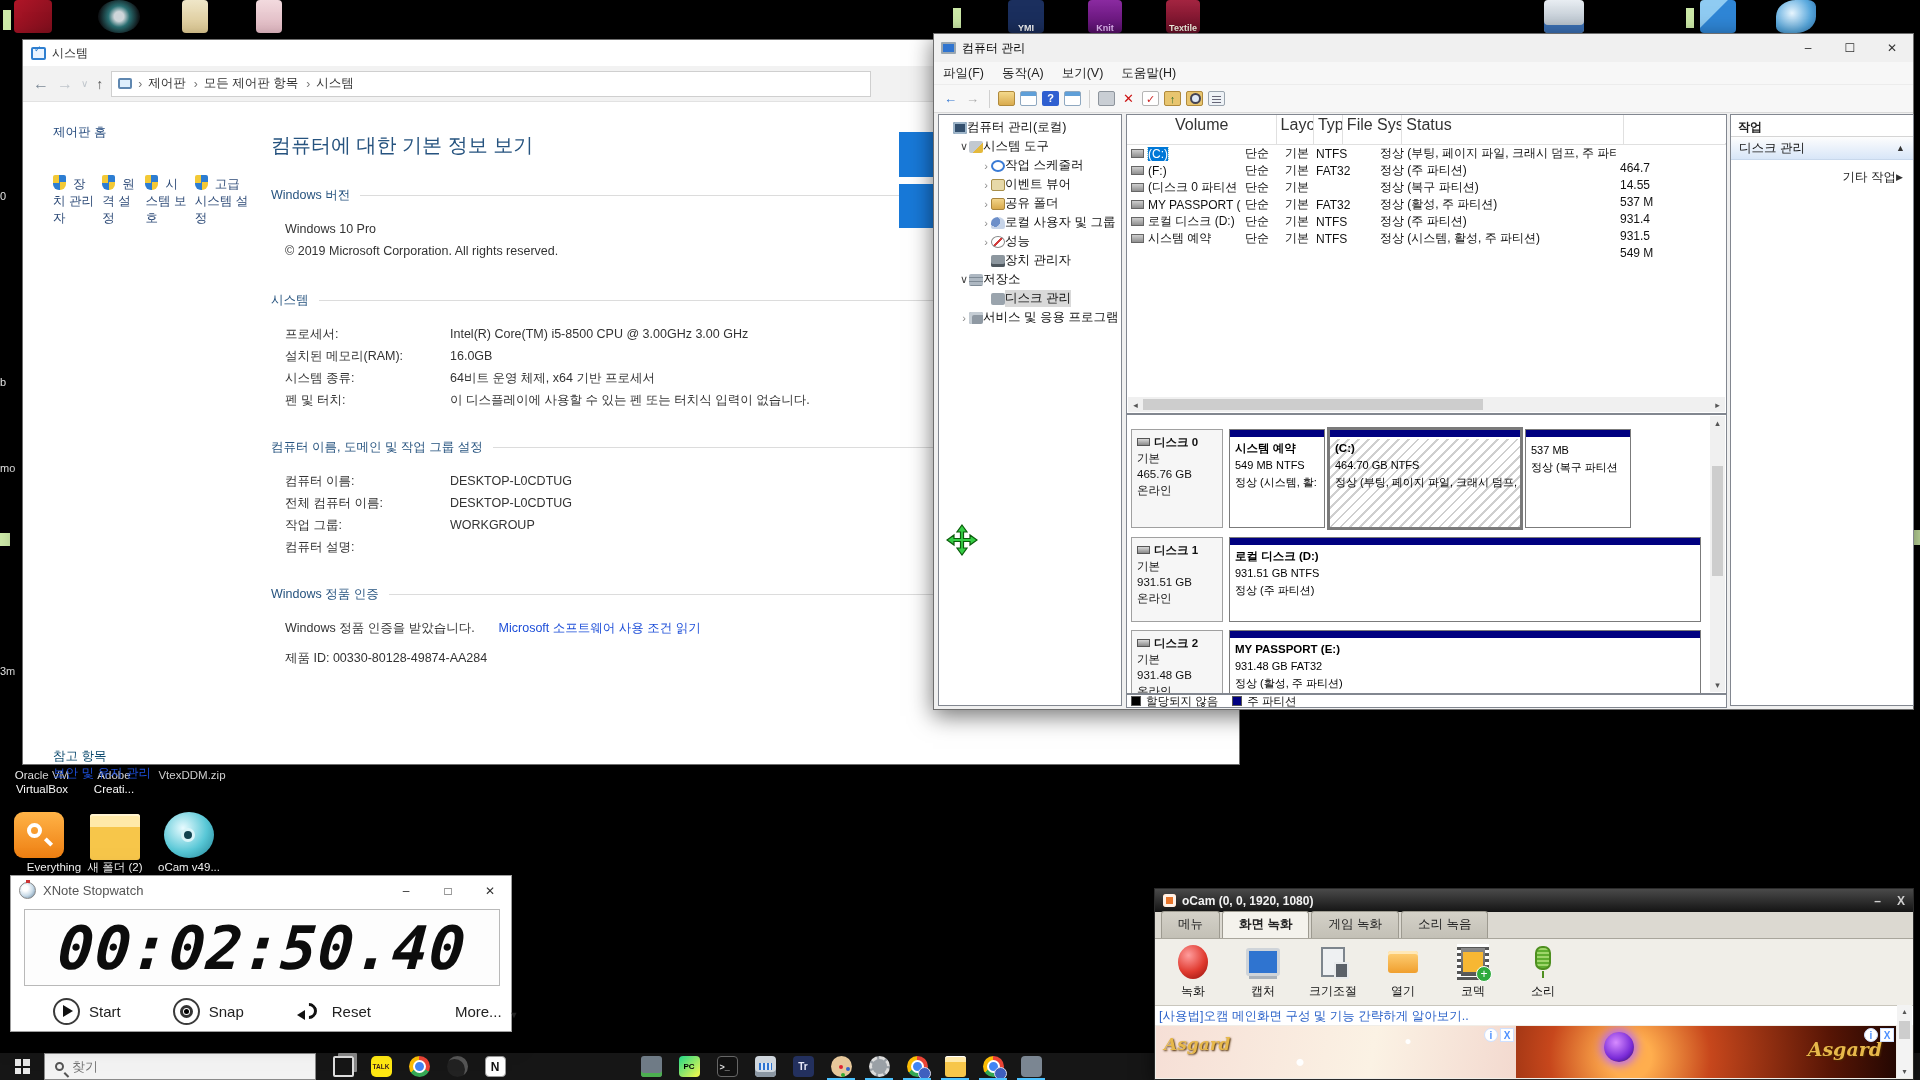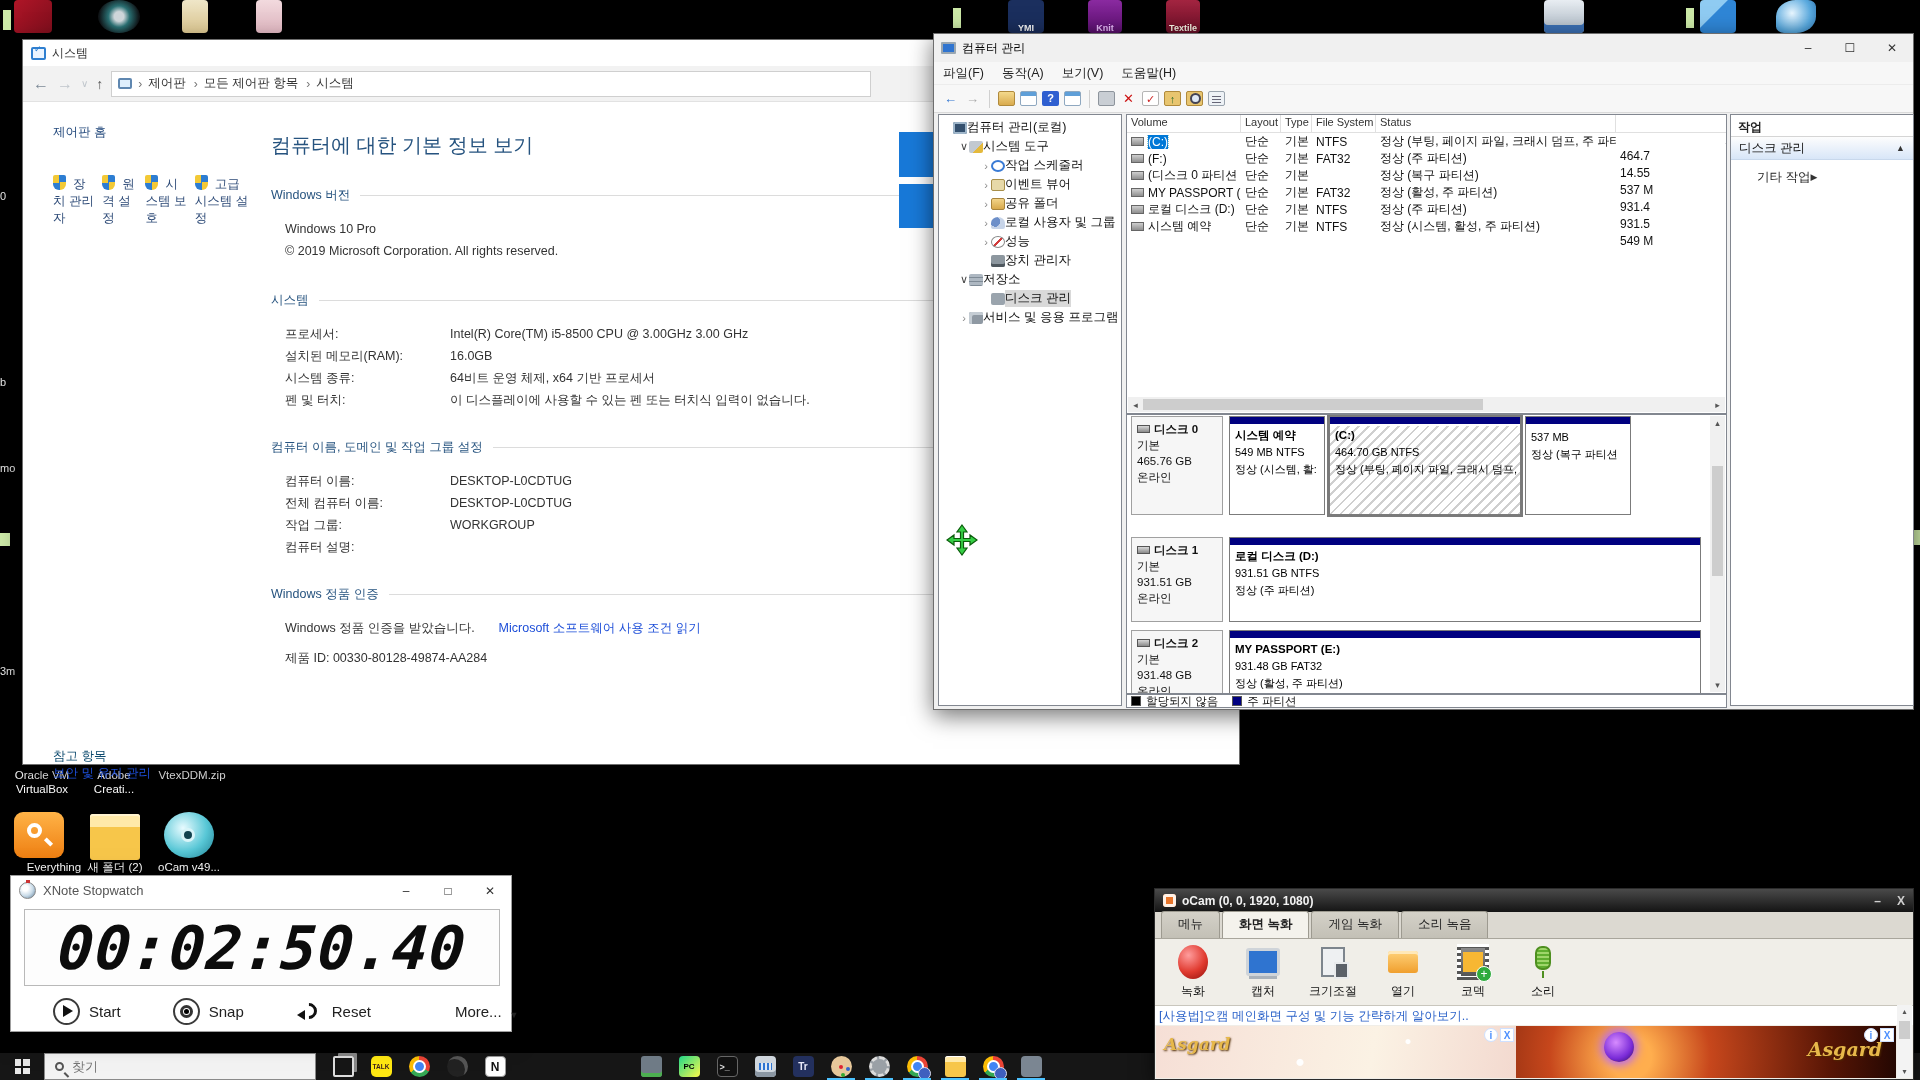--- a/index.html
+++ b/index.html
@@ -95,21 +95,21 @@
   [data-name="shared-folder-icon"] { background:linear-gradient(#f2d489,#d8a94c); border:1px solid #a8843c; }
   [data-name="users-icon"] { background:radial-gradient(circle at 30% 40%, #6d8fc9 40%, #c7d4e8 41%); border-radius:50% 50% 2px 2px; }
   [data-name="performance-icon"] { background:linear-gradient(135deg,#fff 45%,#d23b3b 45% 55%,#fff 55%); border:1px solid #888; border-radius:50%; }
   [data-name="device-manager-icon"] { background:#8d979f; box-shadow:inset 0 -3px #4f585f; }
   [data-name="storage-icon"] { background:repeating-linear-gradient(#aeb8c2 0 3px,#7f8b96 3px 4px); border-radius:2px; }
   [data-name="disk-mgmt-icon"] { background:#9aa4ad; box-shadow:inset 0 -4px #6f7density,inset 0 -4px #6f7a84; }
   [data-name="services-icon"] { background:#8f99a3; box-shadow:inset 3px 3px #c5cdd4; }
 
   .cm-center { left:189px; top:0; width:601px; bottom:0; border:none; background:transparent; }
   .vol-pane { left:0; top:0; width:601px; height:300px; }
-  .vhead { display:flex; height:18px; border-bottom:1px solid #e0e0e0; font-size:11px; color:#333; }
+  .vhead { display:flex; height:30px; border-bottom:1px solid #e0e0e0; font-size:16px; color:#333;padding-left:44px; }
   .vhead div { border-right:1px solid #e0e0e0; padding:1px 0 0 4px; white-space:nowrap; overflow:hidden; }
   .vrow { display:flex; height:17px; font-size:12px; color:#111; align-items:center; }
   .vrow div { padding-left:4px; white-space:nowrap; overflow:hidden; }
   .c0{width:114px;} .c1{width:40px;} .c2{width:31px;} .c3{width:64px;} .c4{width:240px;} .c5{width:110px;margin-top:28px;}
   .vrow .vname { display:flex; align-items:center; gap:4px; }
   .vdisk { width:13px; height:9px; background:linear-gradient(#cfcfcf,#8f8f8f); border:1px solid #666; flex:0 0 13px; }
   .vrow.sel .vtext { background:#0078d7; color:#fff; outline:1px dotted #9cc; }
   .hscroll { position:absolute; left:1px; right:1px; bottom:1px; height:15px; background:#f0f0f0; display:flex; align-items:center; }
   .hscroll .harr { width:15px; text-align:center; font-size:9px; color:#555; }
   .hscroll .hthumb { width:340px; height:11px; background:#cdcdcd; }
@@ -128,21 +128,21 @@
   .part .pt { font-size:11px; line-height:15px; padding:2px 5px 0; color:#000; white-space:nowrap; overflow:hidden; }
   .part .pt b { font-size:11.5px; }
   .part.hatch { background:repeating-linear-gradient(135deg,#ffffff 0 5px,#cfcfcf 5px 7px); outline:2px solid #7a7a7a; }
   .legend { left:0; top:580px; width:601px; height:14px; display:flex; align-items:center; gap:14px; font-size:11.5px; padding-left:4px; background:#fff; border:1px solid #828790; color:#111; }
   .lg { display:flex; align-items:center; gap:5px; }
   .lsw { width:10px; height:10px; border:1px solid #555; }
 
   .cm-actions { left:793px; top:0; width:184px; bottom:0; }
   .act-h { height:22px; font-size:12px; font-weight:bold; color:#222; padding:4px 0 0 7px; border-bottom:1px solid #d5d5d5; }
   .act-sec { height:23px; display:flex; align-items:center; justify-content:space-between; padding:0 8px; font-size:12.5px; color:#111; background:linear-gradient(#fdfdfd,#d8e6f8); border-bottom:1px solid #c8d8ec; }
-  .act-item { height:22px; display:flex; align-items:center; justify-content:flex-start; padding:0 10px 0 26px; font-size:12.5px; color:#222; margin-top:6px; }
+  .act-item { height:22px; display:flex; align-items:center; justify-content:flex-end; padding:0 10px 0 26px; font-size:12.5px; color:#222; margin-top:6px; }
   .tri { font-size:9px; color:#333; }
 
   
   .taskbar { position:absolute; left:0; bottom:0; width:1920px; height:27px; background:#161616; z-index:6; display:flex; align-items:center; }
   .start { width:44px; height:27px; display:flex; align-items:center; justify-content:center; }
   .winlogo { width:15px; height:15px; display:grid; grid-template-columns:1fr 1fr; grid-template-rows:1fr 1fr; gap:2px; }
   .winlogo div { background:#e8e8e8; }
   .tb-search { width:272px; height:27px; background:#f3f3f3; border:1px solid #8a8a8a; display:flex; align-items:center; gap:8px; padding:0 10px; }
   .mag { width:9px; height:9px; border:2px solid #555; border-radius:50%; position:relative; flex:0 0 9px; }
   .mag::after { content:""; position:absolute; left:8px; top:8px; width:6px; height:2px; background:#555; transform:rotate(45deg); transform-origin:0 0; }
@@ -584,21 +584,21 @@
         <div class="hscroll" data-name="horizontal-scrollbar">
           <span class="harr" data-name="scroll-left-icon">◂</span>
           <span class="hthumb" data-name="scrollbar-thumb"></span>
           <span class="sp"></span>
           <span class="harr" data-name="scroll-right-icon">▸</span>
         </div>
       </div>
 
       <div class="pane disk-pane" data-name="disk-graph-pane">
 
-        <div class="dblock" data-name="disk-0-block" style="top:1px;height:99px;width:570px;">
+        <div class="dblock" data-name="disk-0-block" style="top:14px;height:99px;width:570px;">
           <div class="dlabel" data-name="disk-0-label">
             <div class="dn">
                 <span class="dico" data-name="disk-icon"></span>
                 <span>디스크 0</span>
               </div>
             <div>기본</div>
             <div>465.76 GB</div>
             <div>온라인</div>
           </div>
           <div class="part" data-name="partition-system-reserved" style="left:98px;width:96px;">

